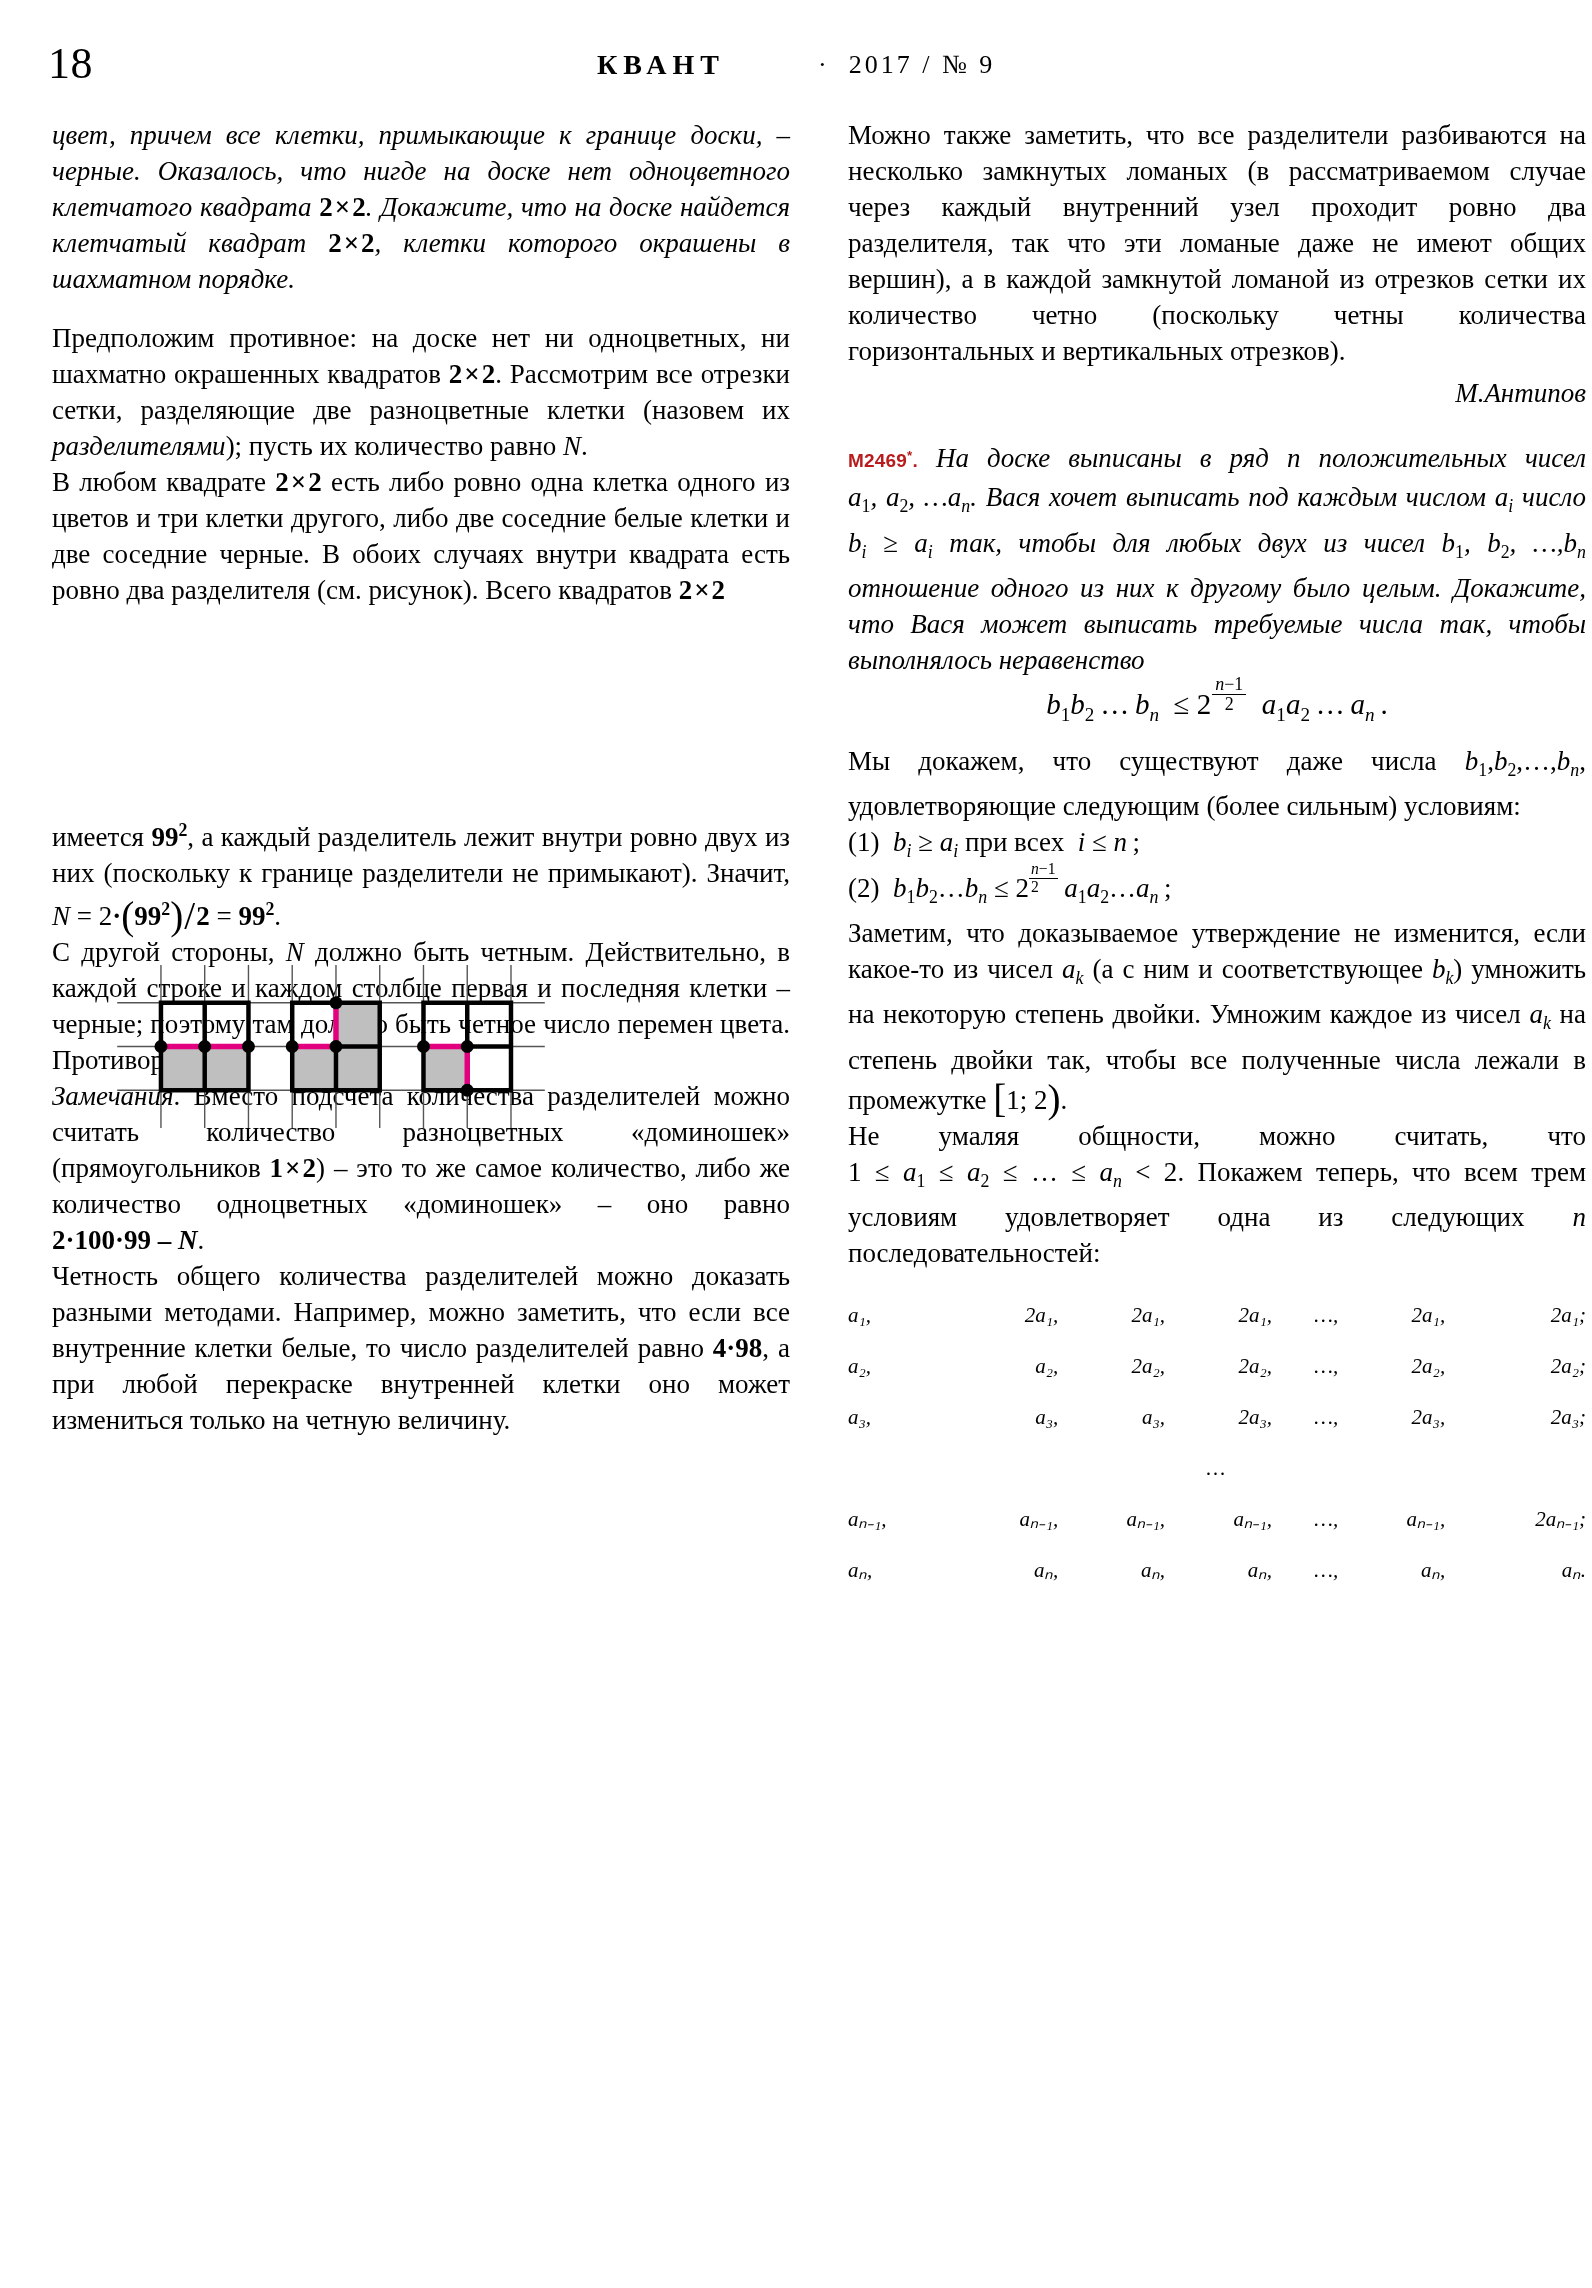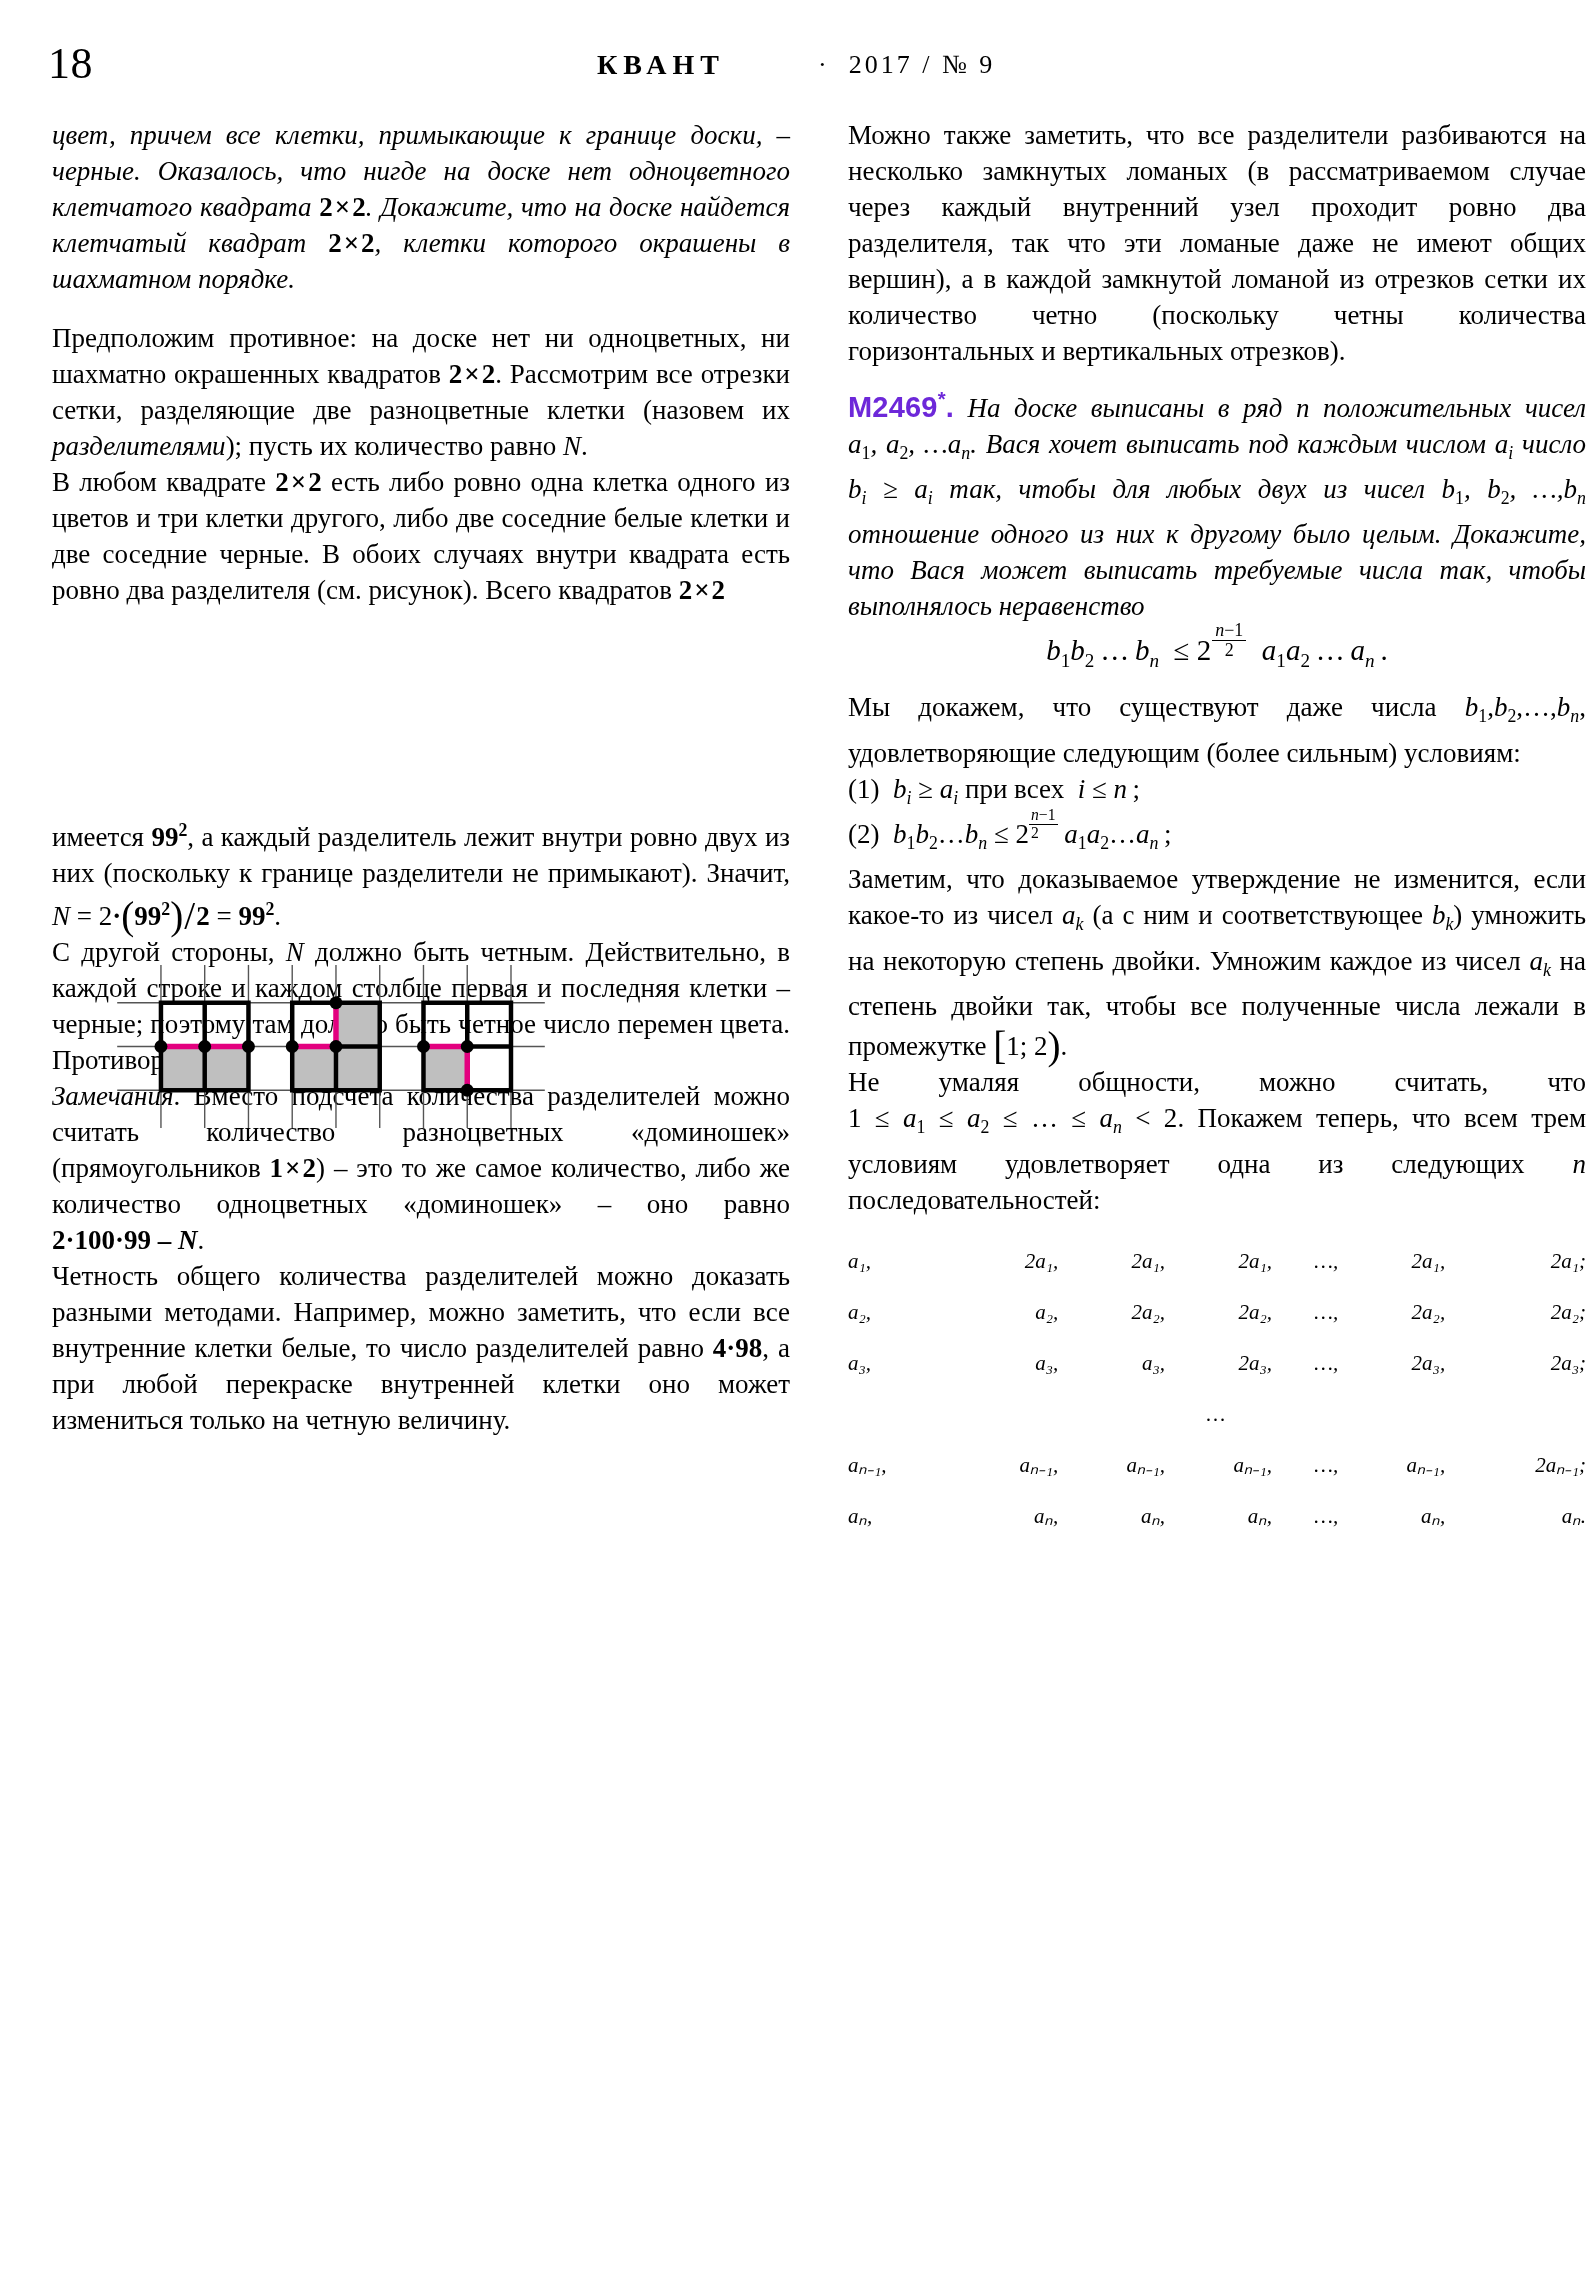--- a/index.html
+++ b/index.html
@@ -125,25 +125,25 @@
 
   
   .attrib {
     text-align: right;
     font-style: italic;
     margin-top: 6px;
   }
 
   
   .prob-id {
-    color: #6d28d9;
+    color: #b91c1c;
     font-weight: bold;
     font-style: normal;
     font-family: "Liberation Sans", sans-serif;
-    font-size: 29px;
+    font-size: 19px;
     letter-spacing: 0.2px;
   }
   .prob-id sup { font-size: 0.7em; }
 
   
   .display {
     text-align: center;
     margin: 8px 0 10px 0;
     font-size: 29px;
   }
@@ -299,20 +299,21 @@
         <circle cx="352" cy="90" r="6.5" fill="#000000"></circle>
         <circle cx="352" cy="134" r="6.5" fill="#000000"></circle>
       </g>
     </svg>
   </div>
 
   <div class="col col-right">
 
     <p class="par body-par">Можно также заметить, что все разделители разбиваются на несколько замкнутых ломаных (в рассматриваемом случае через каждый внутренний узел проходит ровно два разделителя, так что эти ломаные даже не имеют общих вершин), а в каждой замкнутой ломаной из отрезков сетки их количество четно (поскольку четны количества горизонтальных и вертикальных отрезков).</p>
 
+    <p class="attrib">М.Антипов</p>
 
     <p class="par stmt" style="margin-top:12px">
       <span class="prob-id"><span>M2469</span><sup>*</sup><span>.</span></span>
       На доске выписаны в ряд <span class="mi">n</span> положительных чисел <span class="nowrap"><span class="mi">a</span><sub class="ixn">1</sub>, <span class="mi">a</span><sub class="ixn">2</sub>, …<span class="mi">a</span><sub class="ix">n</sub></span>. Вася хочет выписать под каждым числом <span class="nowrap"><span class="mi">a</span><sub class="ix">i</sub></span> число <span class="nowrap"><span class="mi">b</span><sub class="ix">i</sub> ≥ <span class="mi">a</span><sub class="ix">i</sub></span> так, чтобы для любых двух из чисел <span class="nowrap"><span class="mi">b</span><sub class="ixn">1</sub>, <span class="mi">b</span><sub class="ixn">2</sub>, …,<span class="mi">b</span><sub class="ix">n</sub></span> отношение одного из них к другому было целым. Докажите, что Вася может выписать требуемые числа так, чтобы выполнялось неравенство
     </p>
 
     <div class="display">
       <span class="mi">b</span><sub class="ixn">1</sub><span class="mi">b</span><sub class="ixn">2</sub> … <span class="mi">b</span><sub class="ix">n</sub>
       &nbsp;≤&nbsp;<span class="pow-base">2</span><span class="frac"><span class="num"><span class="mi">n</span>−1</span><span class="den">2</span></span>
       &nbsp;<span class="mi">a</span><sub class="ixn">1</sub><span class="mi">a</span><sub class="ixn">2</sub> … <span class="mi">a</span><sub class="ix">n</sub> .

